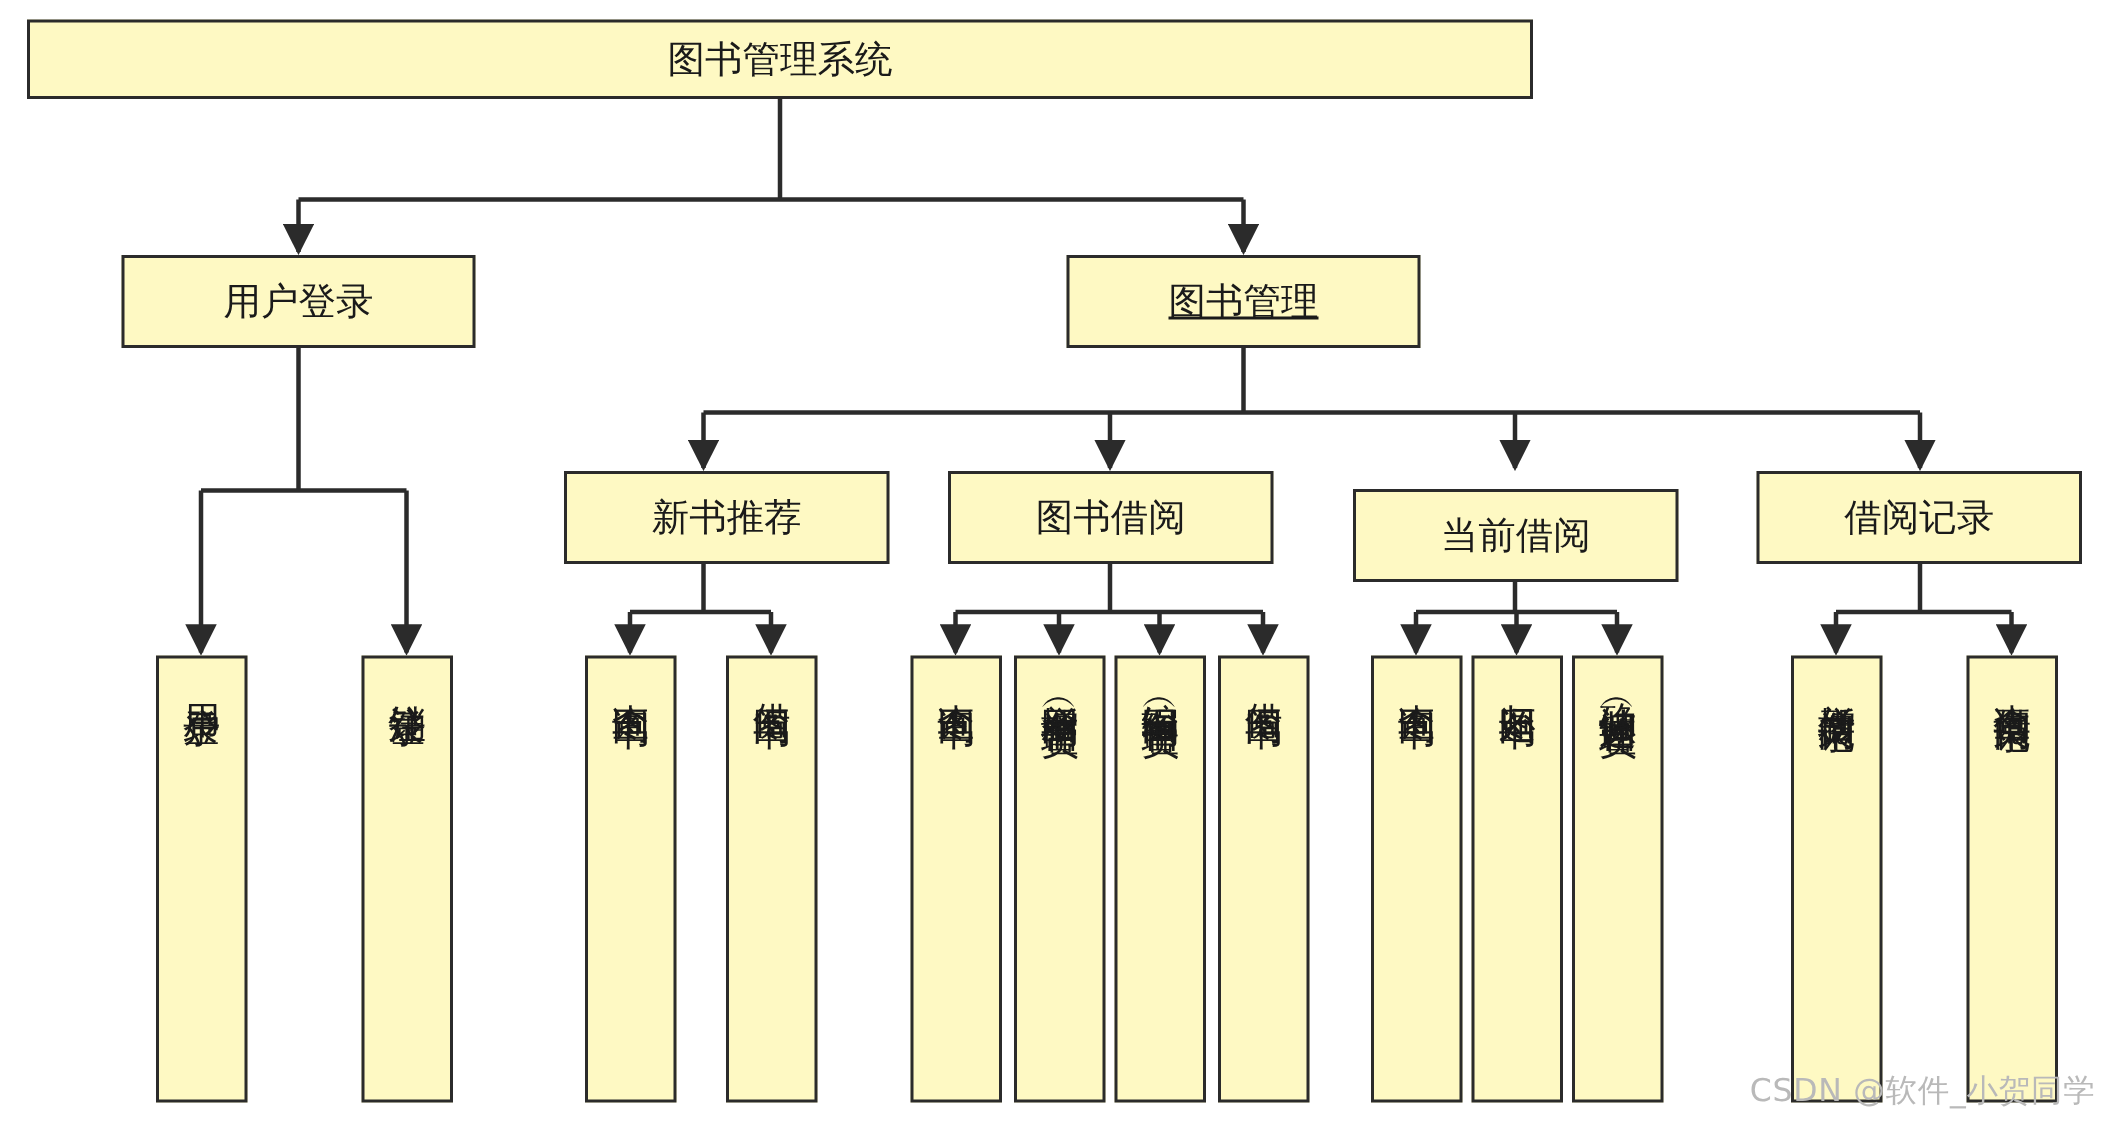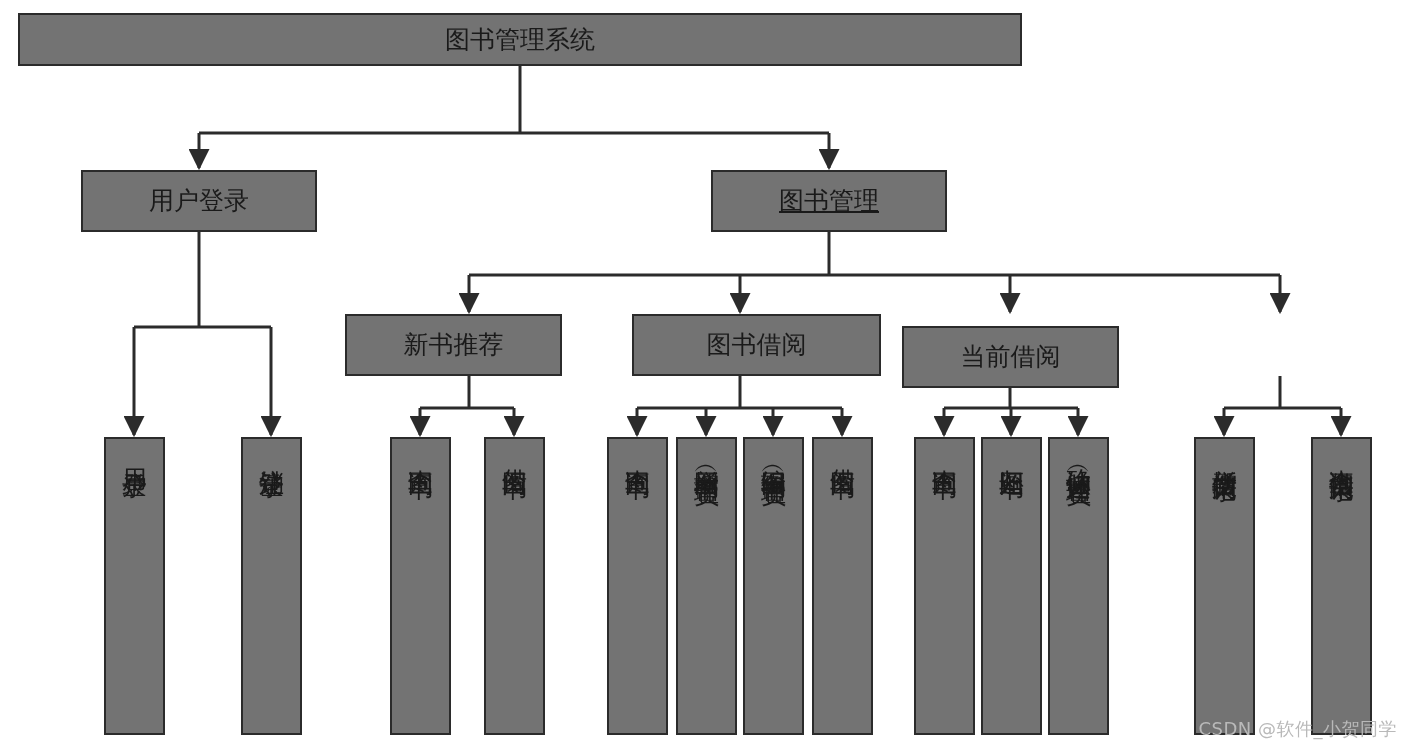--- a/index.html
+++ b/index.html
@@ -22,21 +22,21 @@
     position: absolute;
     left: 0;
     top: 0;
     width: 1405px;
     height: 747px;
     pointer-events: none;
   }
   .node {
     position: absolute;
     box-sizing: border-box;
-    background: #737373;
+    background: #fef9c3;
     border: 2px solid #2b2b2b;
     display: flex;
     align-items: center;
     justify-content: center;
     color: #1a1a1a;
   }
   .node-label {
     display: block;
     text-align: center;
     line-height: 1.12;
@@ -60,21 +60,21 @@
     text-orientation: upright;
     font-size: 25px;
     letter-spacing: 2px;
     line-height: 1;
     white-space: nowrap;
   }
   #watermark {
     position: absolute;
     right: 8px;
     bottom: 6px;
-    font-size: 18px;
+    font-size: 21px;
     color: #b9b9b9;
     letter-spacing: 0.5px;
     white-space: nowrap;
     user-select: none;
   }
 </style>
 </head>
 <body>
 
 <div id="diagram-root">
@@ -134,32 +134,35 @@
   </div>
 
   <div class="node h" style="left:81px; top:170px; width:236px; height:62px;">
     <span class="node-label">用户登录</span>
   </div>
 
   <div class="node h" style="left:711px; top:170px; width:236px; height:62px;text-decoration:underline;">
     <span class="node-label">图书管理</span>
   </div>
 
-  <div class="node h" style="left:345px; top:314px; width:217px; height:62px;">
+  <div class="node h" style="left:376px; top:314px; width:217px; height:62px;">
     <span class="node-label">新书推荐</span>
   </div>
 
-  <div class="node h" style="left:632px; top:314px; width:249px; height:62px;">
+  <div class="node h" style="left:632px; top:314px; width:217px; height:62px;">
     <span class="node-label">图书借阅</span>
   </div>
 
   <div class="node h" style="left:902px; top:314px; width:217px; height:62px;margin-top:12px;">
     <span class="node-label">当前借阅</span>
   </div>
 
+  <div class="node h" style="left:1171px; top:314px; width:217px; height:62px;">
+    <span class="node-label">借阅记录</span>
+  </div>
 
   <div class="node v" style="left:104px; top:437px; width:61px; height:298px;">
     <span class="node-label">用户登录</span>
   </div>
 
   <div class="node v" style="left:241px; top:437px; width:61px; height:298px;">
     <span class="node-label">注销登录</span>
   </div>
 
   <div class="node v" style="left:390px; top:437px; width:61px; height:298px;">

